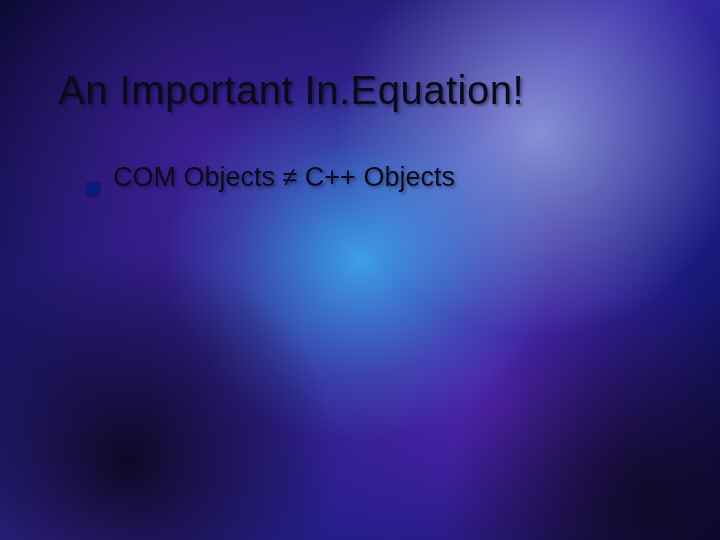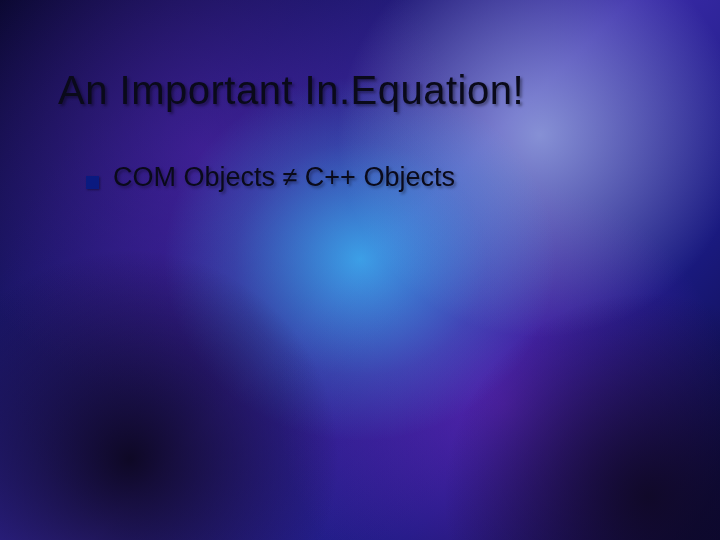--- a/index.html
+++ b/index.html
@@ -36,21 +36,21 @@
     letter-spacing: 0.5px;
   }
   .body {
     position: absolute;
     left: 86px;
     top: 160px;
     width: 560px;
   }
   .item {
     display: flex;
-    align-items: center;
+    align-items: flex-end;
     margin-bottom: 40px;
   }
   .bullet {
     flex: 0 0 auto;
     width: 13px;
     height: 13px;
     background: #0a1a80;
     margin-top: 10px;
     margin-right: 14px;
     box-shadow: 1px 1px 2px rgba(0,0,0,0.4);

